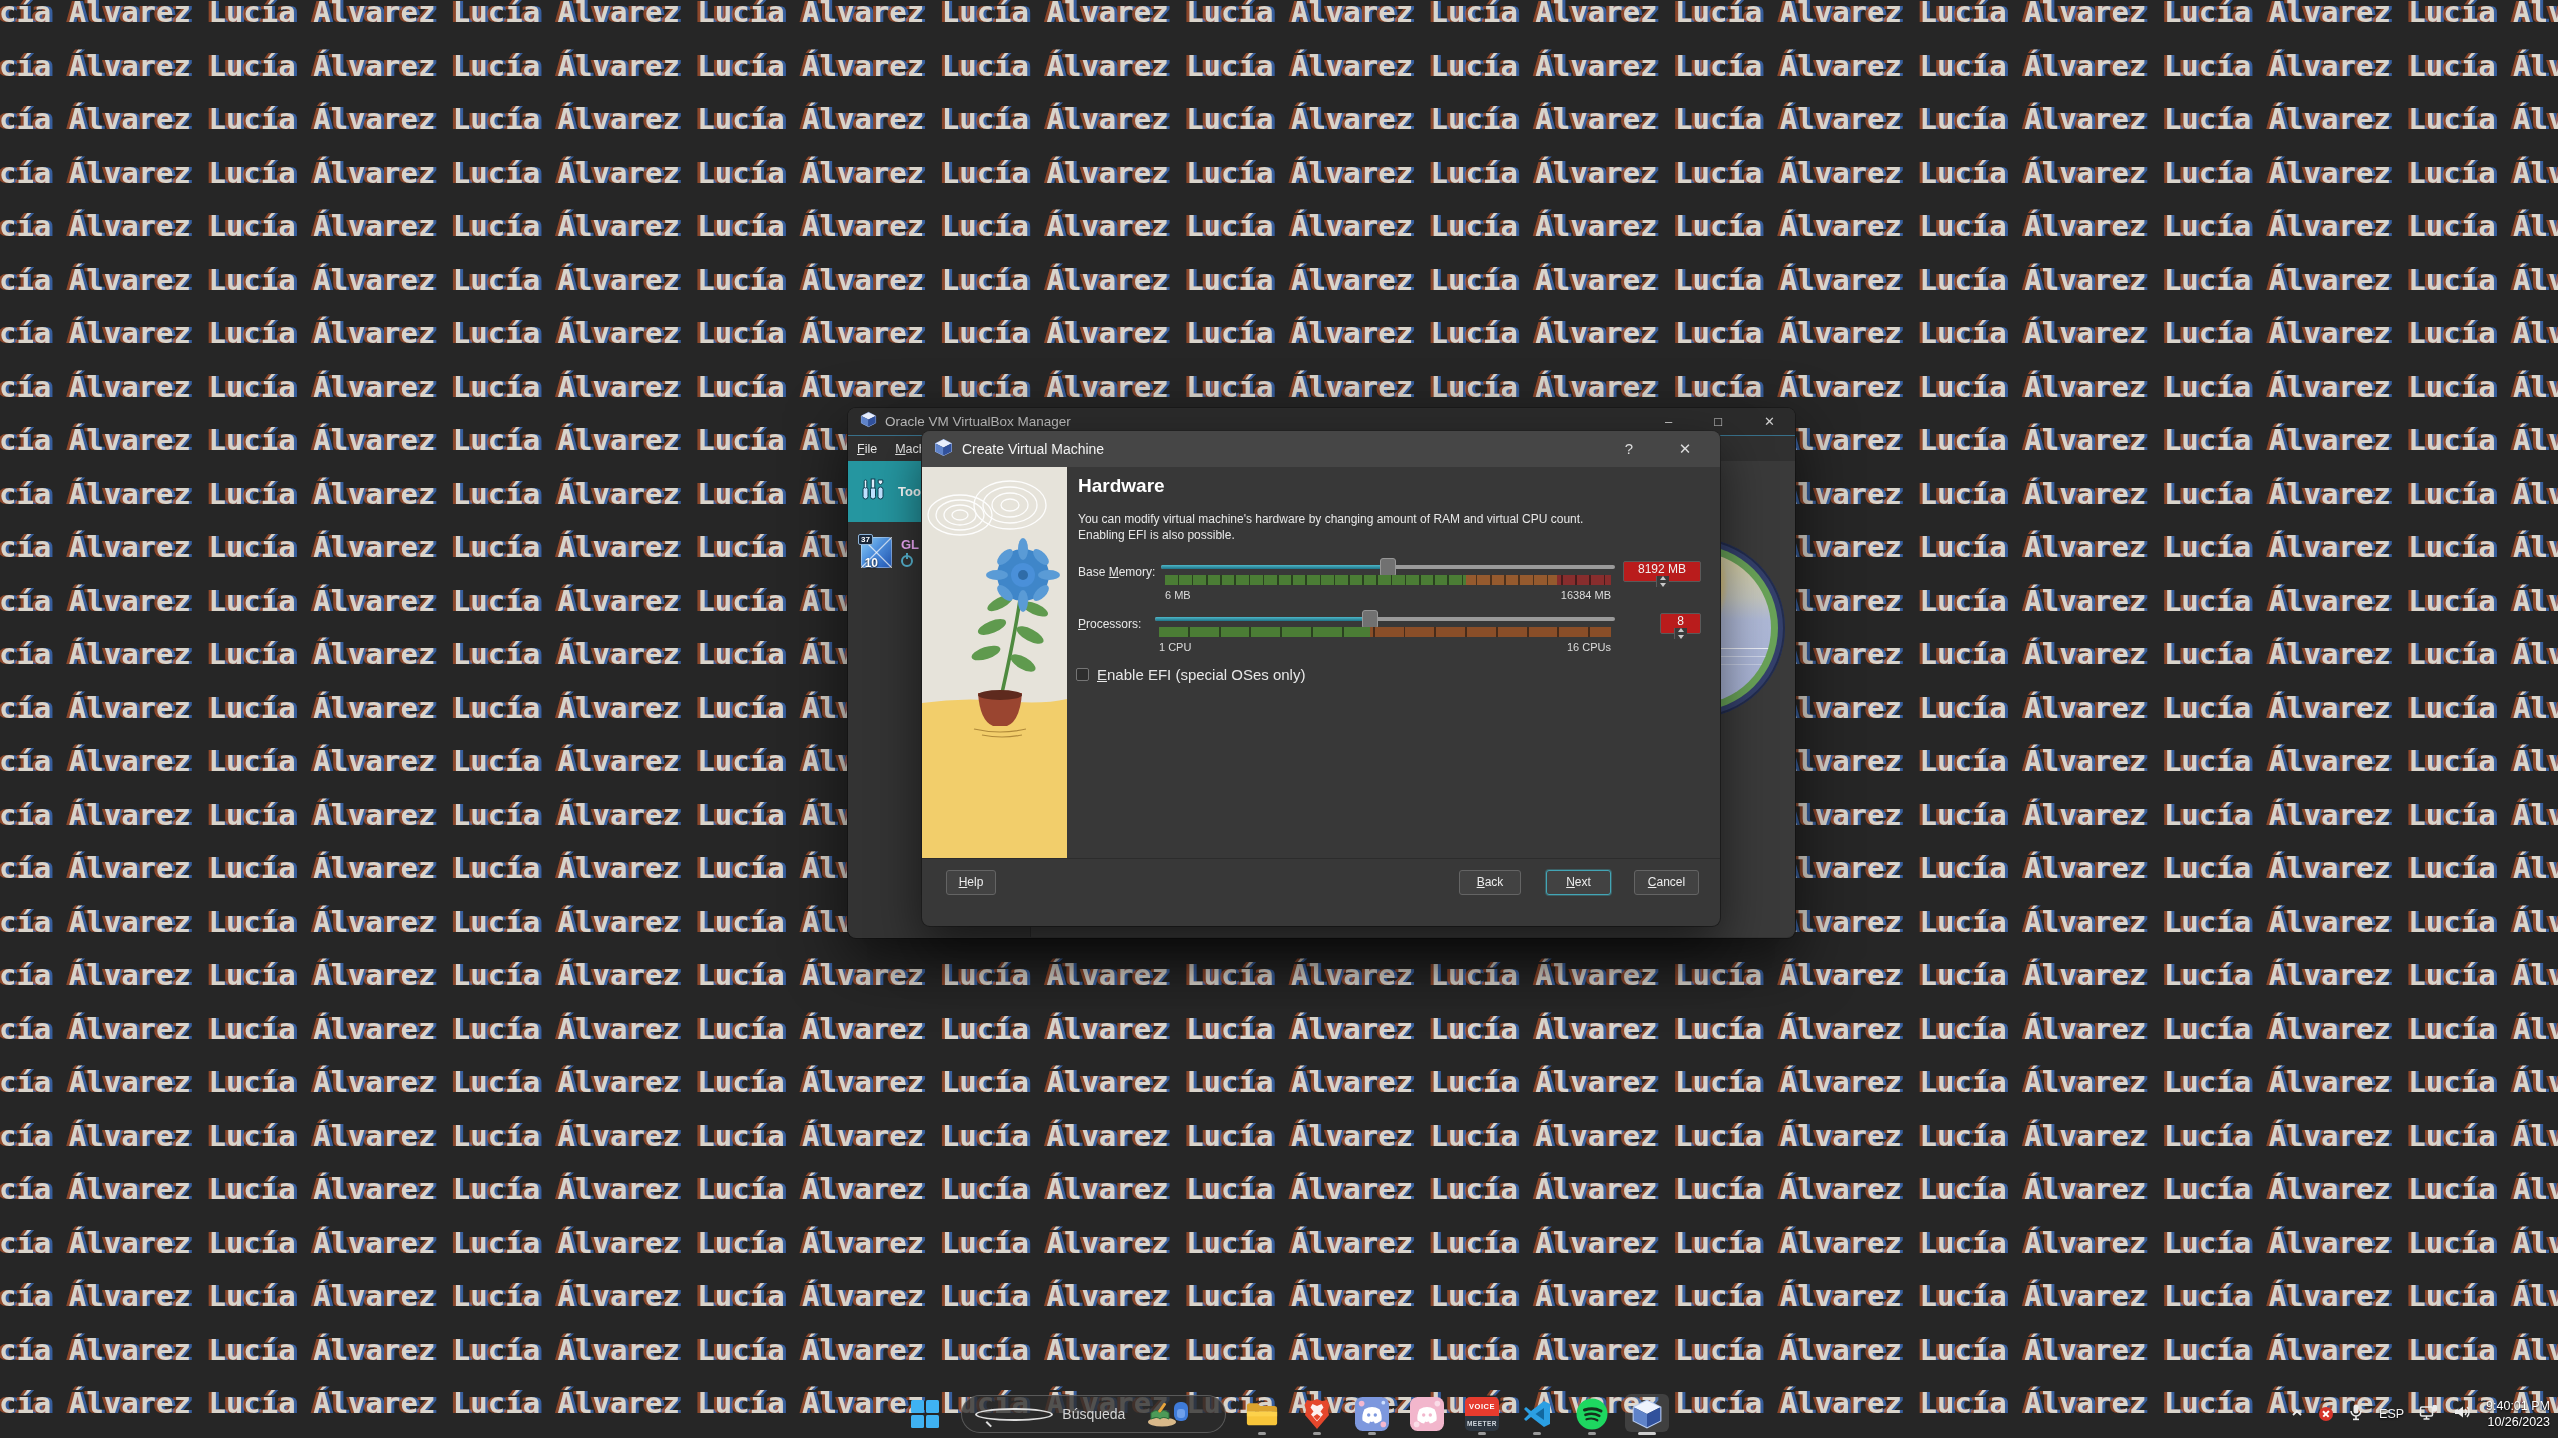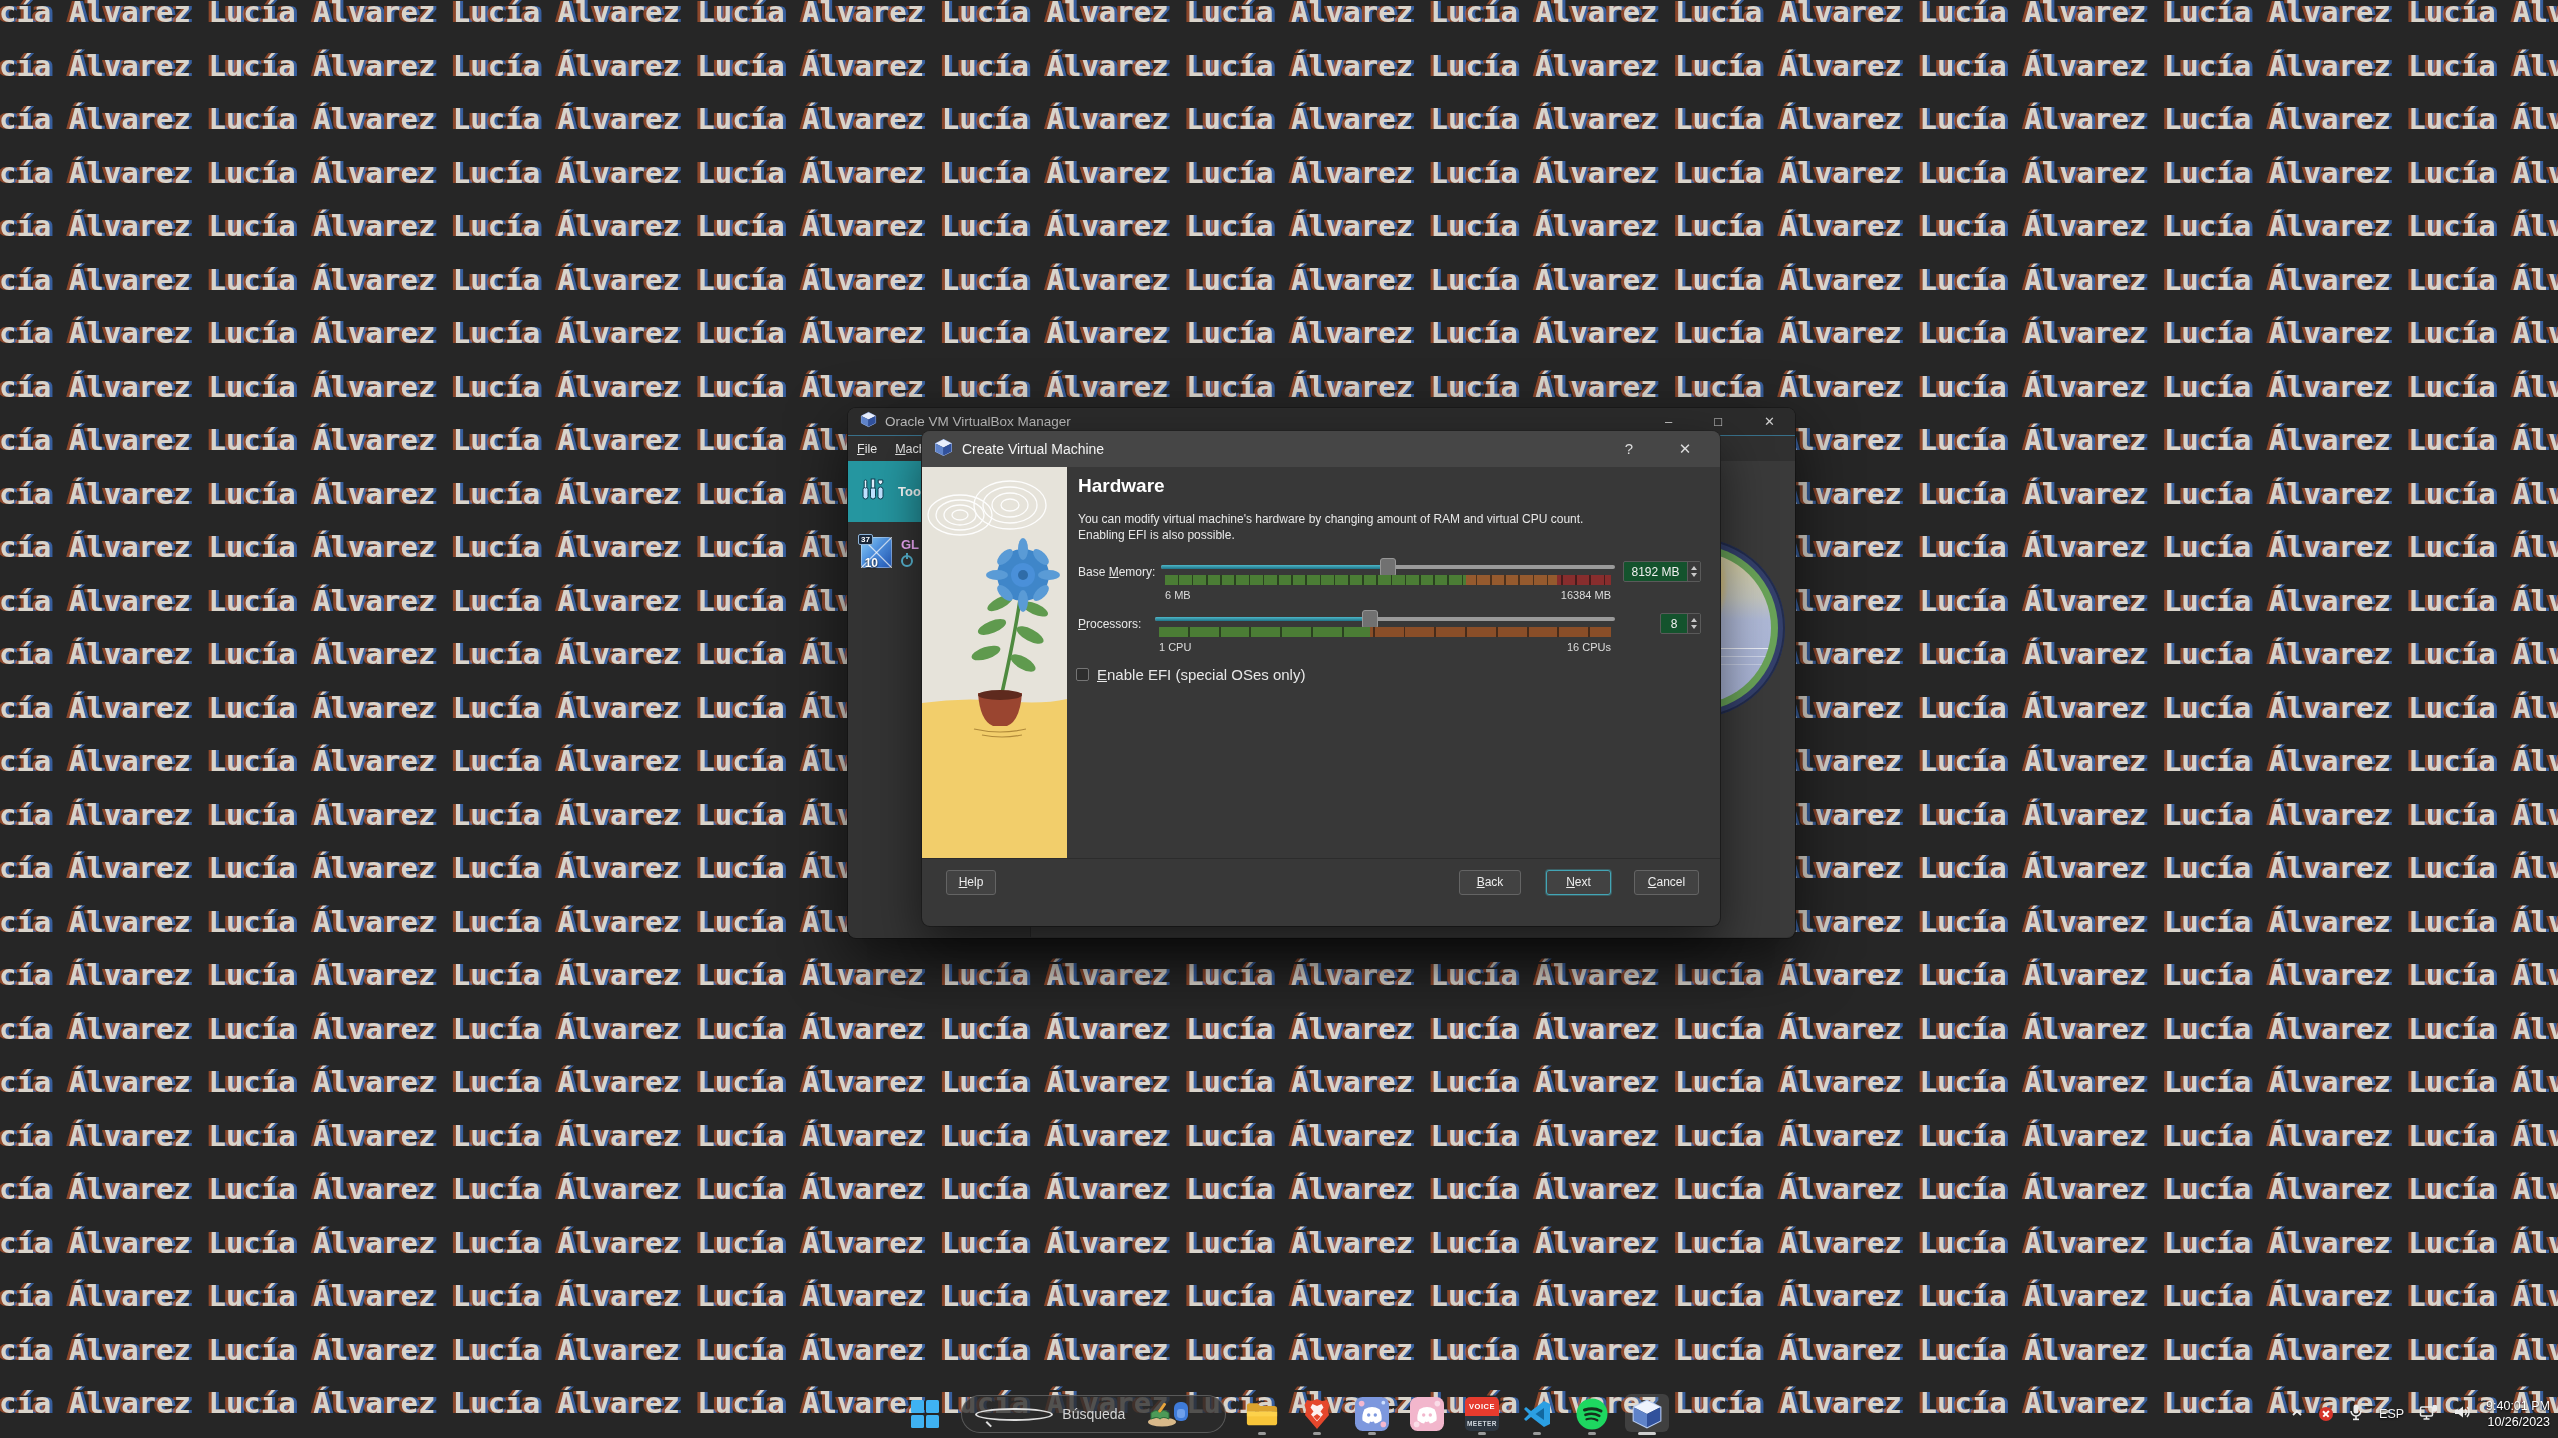--- a/index.html
+++ b/index.html
@@ -77,22 +77,22 @@
   .handle { position:absolute; top:0; width:16px; height:19px; background:#717171;
     border:1px solid #979797; border-radius:3px; }
   .tickbar { position:absolute; top:17px; height:10px; }
   .tick-mem { background:
       repeating-linear-gradient(90deg, transparent 0 12.6px, rgba(15,15,15,.55) 12.6px 14.2px),
       linear-gradient(90deg,#4b7d35 0 67.5%, #955a2e 67.5% 88%, #872d2d 88% 100%); }
   .tick-cpu { background:
       repeating-linear-gradient(90deg, transparent 0 28.9px, rgba(15,15,15,.55) 28.9px 30.8px),
       linear-gradient(90deg,#4b7d35 0 46.7%, #8a4e28 46.7% 100%); }
   .scale { position:absolute; top:31px; color:#dddddd; font-size:11px; display:flex; justify-content:space-between; }
-  .spin { position:absolute; height:21px; background:#14532d; border:1px solid #5a5a5a; border-radius:2px;
-    display:flex; align-items:center; color:#f0f0f0; font-size:12px; }
+  .spin { position:absolute; height:21px; background:#b91c1c; border:1px solid #5a5a5a; border-radius:2px;
+    display:flex; align-items:center; color:#f0f0f0; font-size:12px;flex-direction:column; }
   .spin-val { flex:1; text-align:center; padding:0 3px; }
   .spin-btns { width:13px; height:100%; border-left:1px solid #5a5a5a; display:flex;
     flex-direction:column; align-items:center; justify-content:center; gap:3px; background:#3a3a3a; }
   .tri-up { width:0; height:0; border-left:3.5px solid transparent; border-right:3.5px solid transparent;
     border-bottom:4px solid #c9c9c9; }
   .tri-dn { width:0; height:0; border-left:3.5px solid transparent; border-right:3.5px solid transparent;
     border-top:4px solid #c9c9c9; }
   .efi-row { position:absolute; top:199px; display:flex; align-items:center; gap:8px; }
   .checkbox { width:13px; height:13px; background:#2e2e2e; border:1px solid #757575; border-radius:2px; }
   .efi-label { color:#e8e8e8; font-size:15px; }

